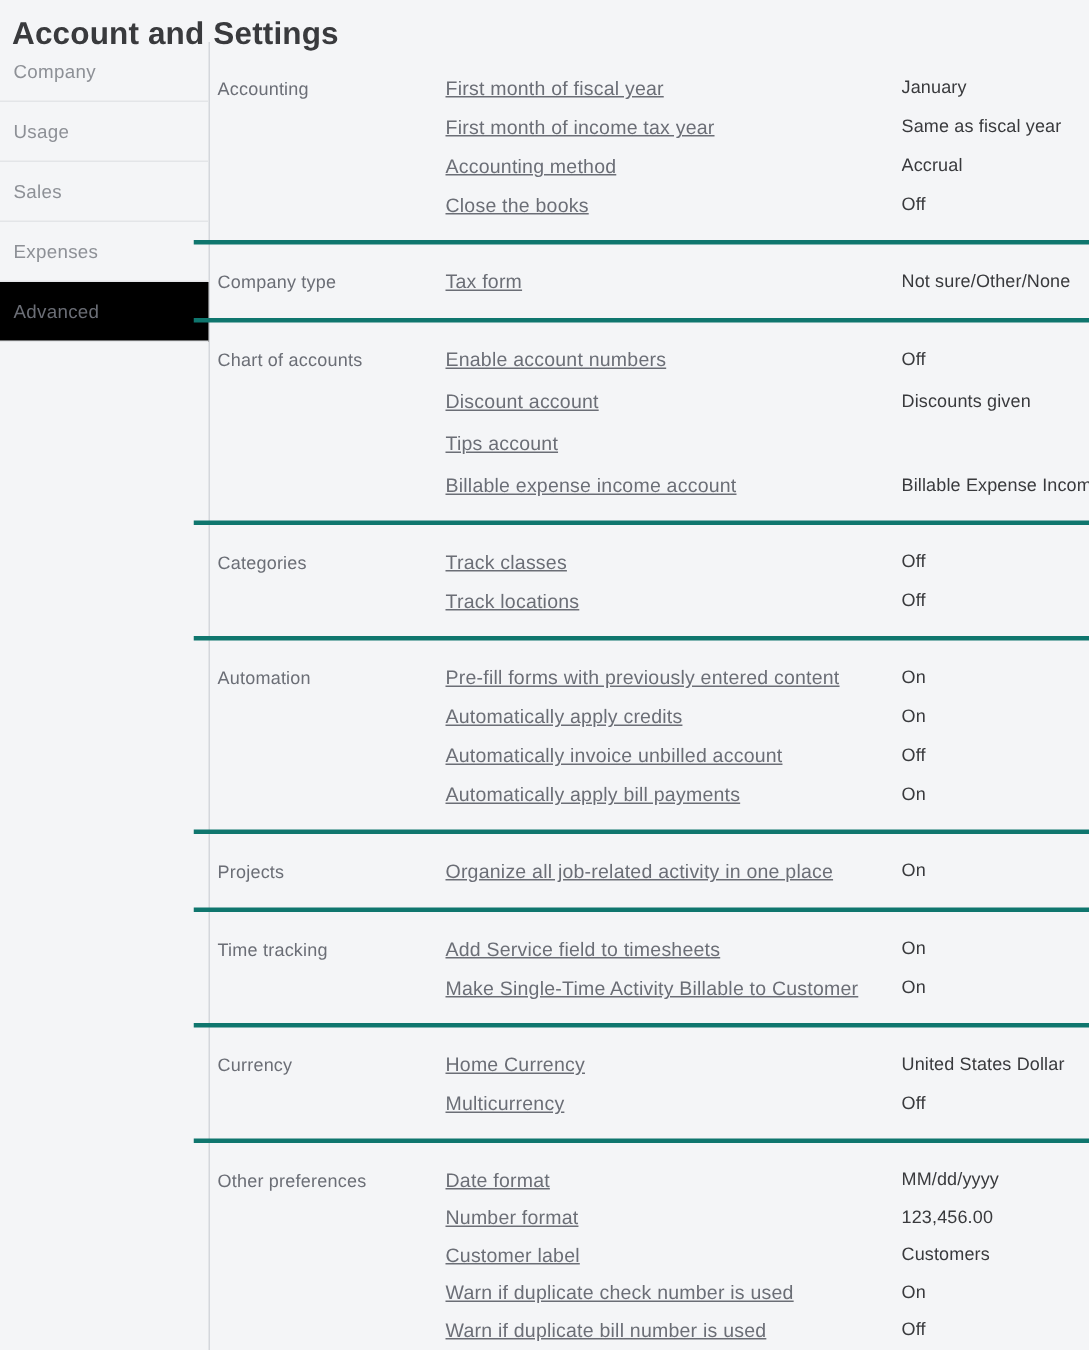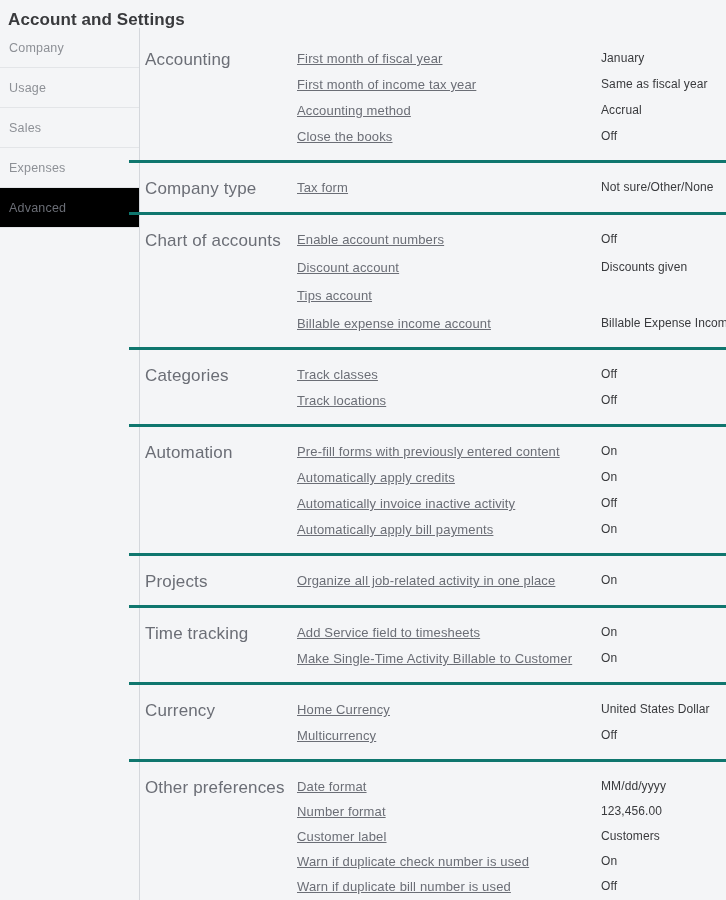--- a/index.html
+++ b/index.html
@@ -13,21 +13,21 @@
     font-family: "Liberation Sans", sans-serif;
     overflow: hidden;
     position: relative;
   }
 
   
   .page-title {
     position: absolute;
     left: 8px;
     top: -2px;
-    font-size: 17px;
+    font-size: 21px;
     font-weight: bold;
     color: #393a3d;
     letter-spacing: 0.1px;
     line-height: 22px;
   }
 
   
   .sidebar {
     position: absolute;
     left: 0;
@@ -71,21 +71,21 @@
     border-top: none;
     padding-top: 22px;
   }
   .section-inner {
     display: flex;
     padding-left: 16px;
   }
   .section-label {
     width: 152px;
     flex: 0 0 152px;
-    font-size: 17px;
+    font-size: 12px;
     color: #6b6e76;
     letter-spacing: 0.15px;
     line-height: 17px;
     padding-top: 1px;
   }
   .rows {
     flex: 1 1 auto;
     min-width: 0;
   }
   .row {
@@ -217,21 +217,21 @@
         <div class="rows gap-26">
           <div class="row">
             <div class="row-label">Pre-fill forms with previously entered content</div>
             <div class="row-value">On</div>
           </div>
           <div class="row">
             <div class="row-label">Automatically apply credits</div>
             <div class="row-value">On</div>
           </div>
           <div class="row">
-            <div class="row-label">Automatically invoice inactive activity</div>
+            <div class="row-label">Automatically invoice unbilled account</div>
             <div class="row-value">Off</div>
           </div>
           <div class="row">
             <div class="row-label">Automatically apply bill payments</div>
             <div class="row-value">On</div>
           </div>
         </div>
       </div>
     </section>
     <section class="section">

